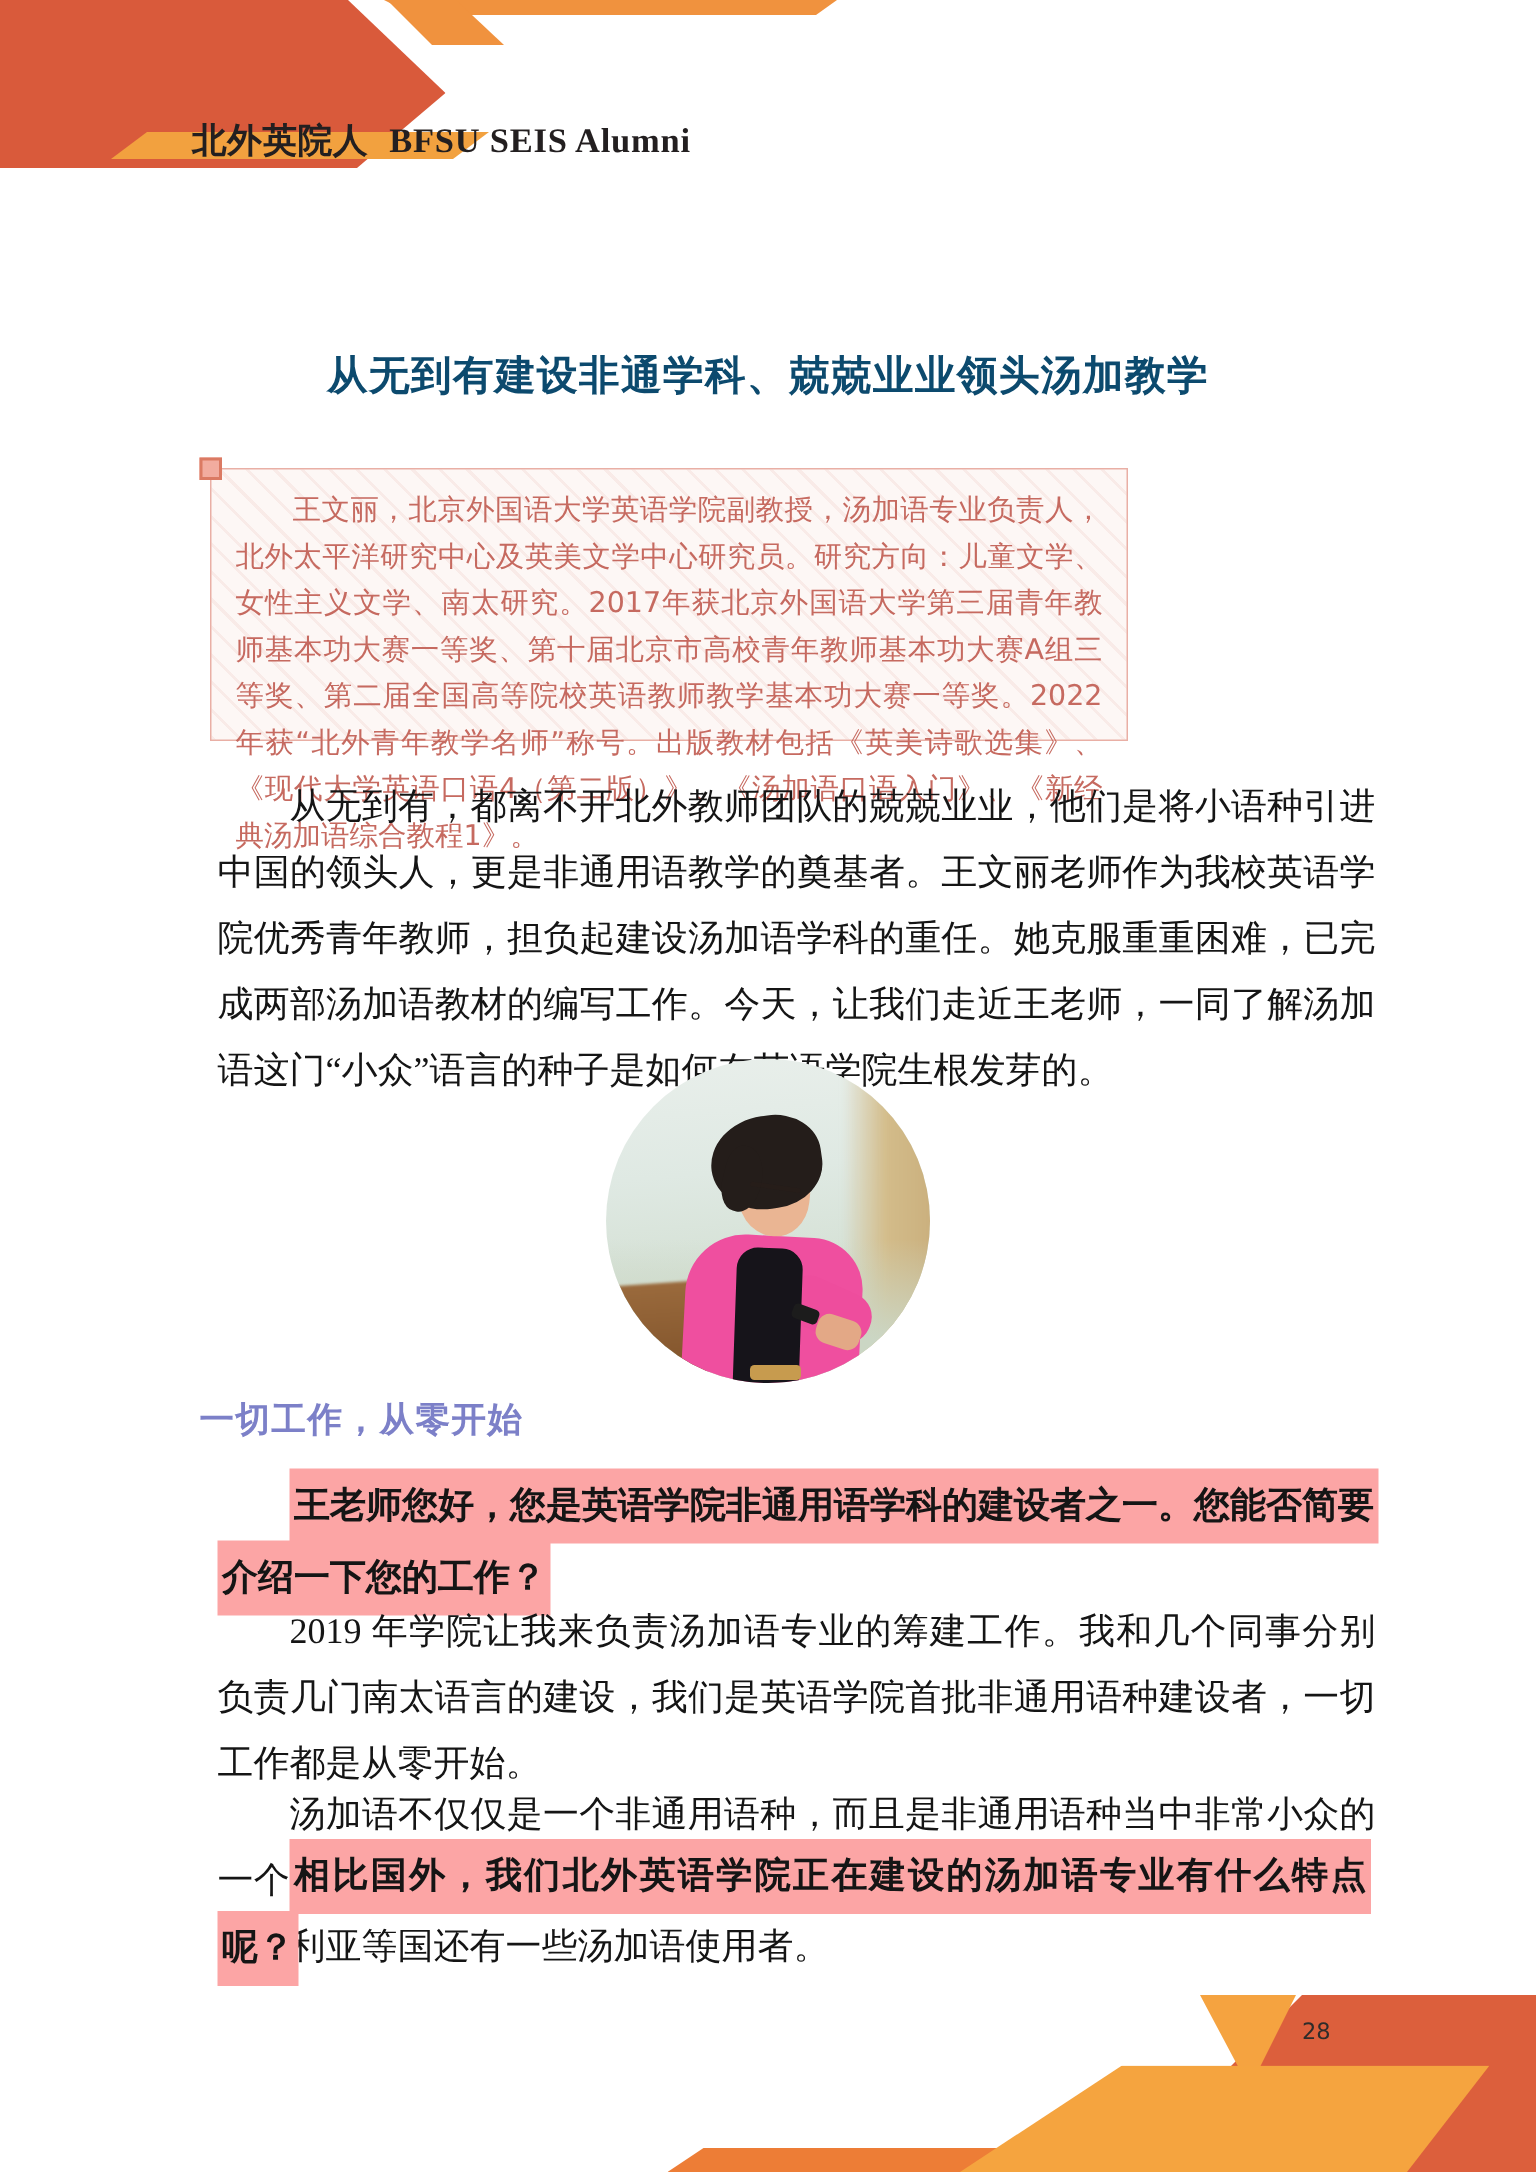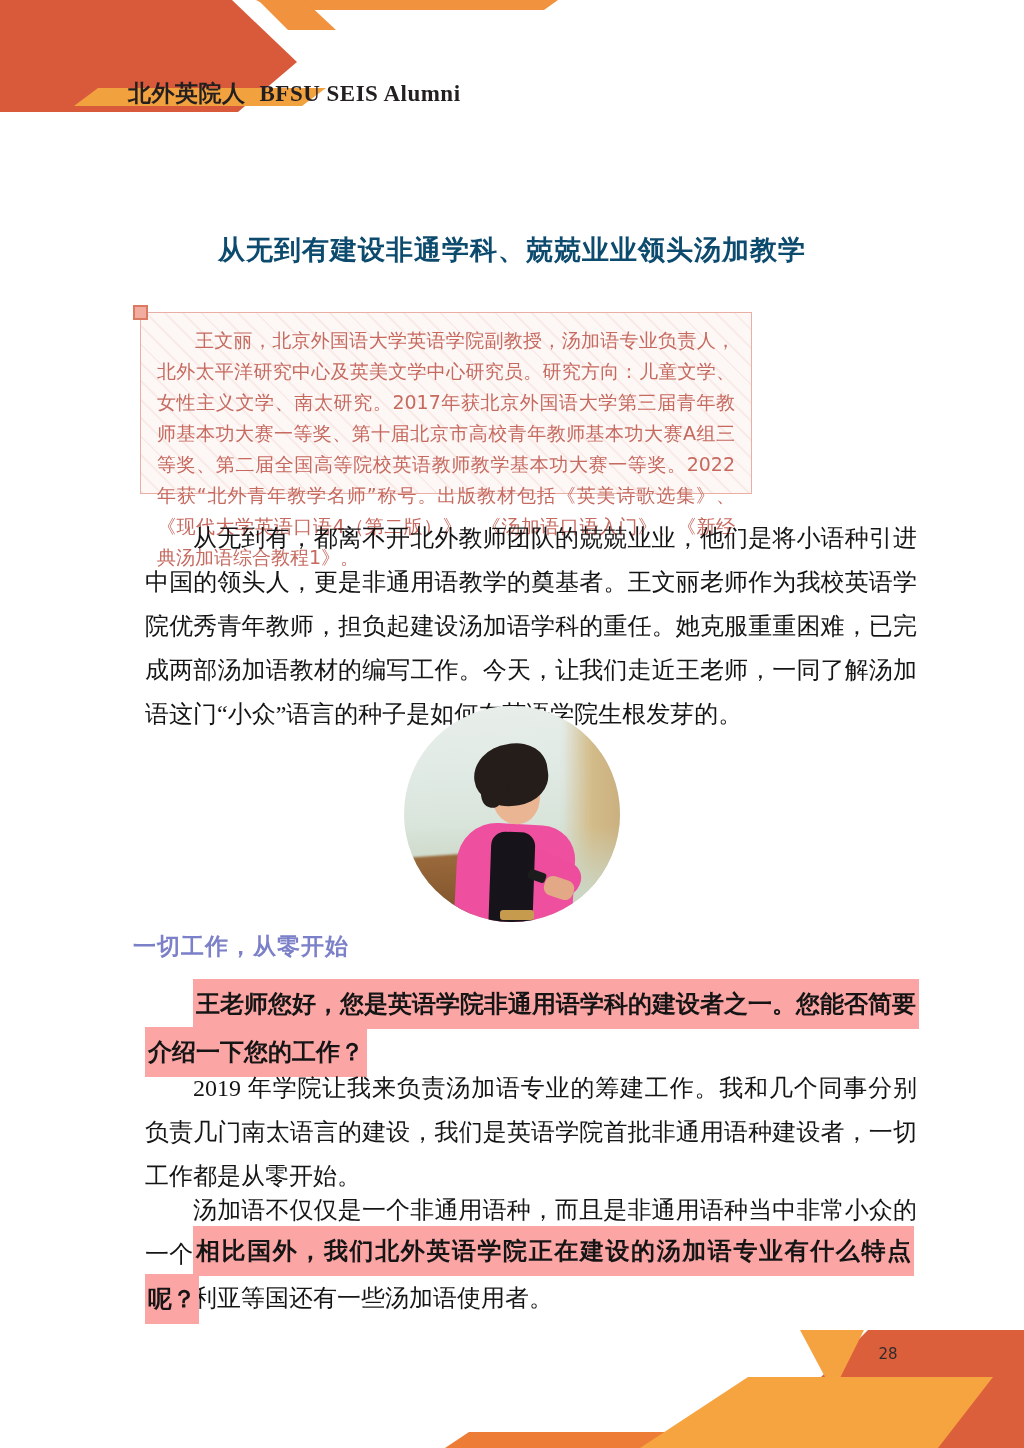--- a/index.html
+++ b/index.html
@@ -88,21 +88,21 @@
 
   
   .deco-bot-darkstrip{left:445px;top:1432px;width:220px;height:16px;background:#ED7D36;
     clip-path:polygon(24px 0,220px 0,220px 16px,0 16px);}
   .deco-bot-red{left:740px;top:1330px;width:284px;height:118px;background:#DC5F3C;
     clip-path:polygon(128px 0,284px 0,284px 118px,10px 118px);}
   .deco-bot-amber-tri{left:800px;top:1330px;width:64px;height:62px;background:#F5A340;
     clip-path:polygon(0 0,64px 0,33px 62px);}
   .deco-bot-amber{left:640px;top:1377px;width:370px;height:71px;background:#F5A43F;
     clip-path:polygon(108px 0,353px 0,298px 71px,0 71px);}
-  .page-number{left:868px;top:1345px;width:40px;text-align:center;color:#2e2c2a;
+  .page-number{left:868px;top:1345px;width:40px;color:#2e2c2a;
     font-size:15px;font-family:"DejaVu Sans","Liberation Sans",sans-serif;}
 </style>
 </head>
 <body>
 
 <div class="abs deco-top-strip"></div>
 <div class="abs deco-top-amber-tri"></div>
 <div class="abs deco-top-red"></div>
 <div class="abs deco-top-swoosh"></div>
 

